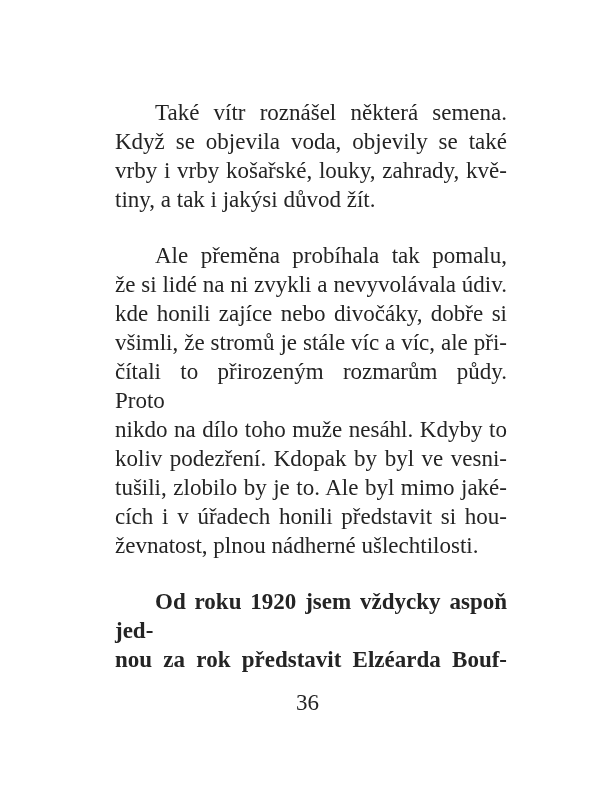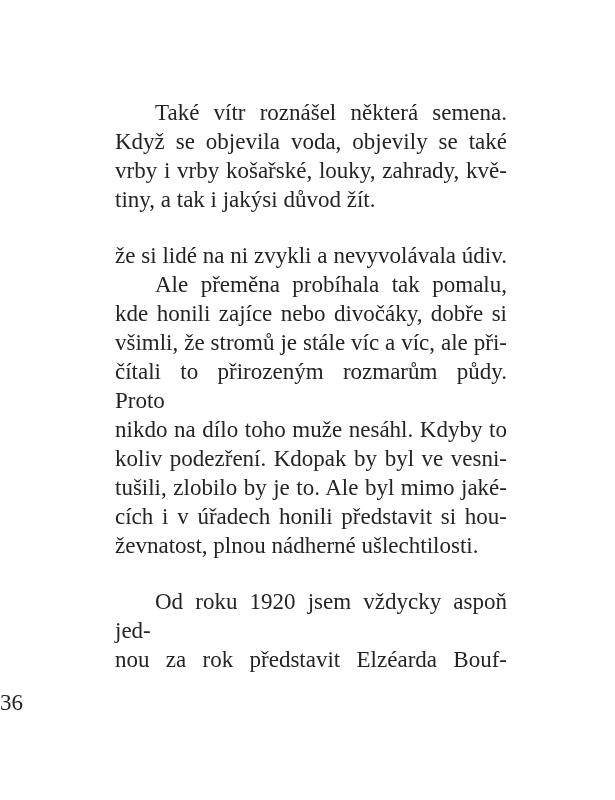--- a/index.html
+++ b/index.html
@@ -22,60 +22,62 @@
     top: 98px;
     width: 408px;
     font-size: 23px;
     line-height: 29px;
   }
   .para {
     margin: 0 0 27px 16px;
   }
   .para:last-child {
     margin-bottom: 0;
+    font-weight: bold;
   }
   .tline {
     text-align: justify;
     text-align-last: justify;
     white-space: normal;
   }
   .tline.first {
     text-indent: 40px;
   }
   .tline.para-end {
     text-align: left;
     text-align-last: left;
   }
   .folio {
     position: absolute;
     left: 0;
     top: 688px;
     width: 615px;
+    text-align: center;
     font-size: 23px;
     line-height: 29px;
     color: #242424;
   }
 </style>
 </head>
 <body>
 
 <div class="book-page">
 
   <div class="text-block">
 
     <div class="para">
       <div class="tline first">Také vítr roznášel některá semena.</div>
       <div class="tline">Když se objevila voda, objevily se také</div>
       <div class="tline">vrby i vrby košařské, louky, zahrady, kvě-</div>
       <div class="tline para-end">tiny, a tak i jakýsi důvod žít.</div>
     </div>
 
     <div class="para">
+      <div class="tline first">Ale přeměna probíhala tak pomalu,</div>
       <div class="tline">že si lidé na ni zvykli a nevyvolávala údiv.</div>
-      <div class="tline first">Ale přeměna probíhala tak pomalu,</div>
       <div class="tline">kde honili zajíce nebo divočáky, dobře si</div>
       <div class="tline">všimli, že stromů je stále víc a víc, ale při-</div>
       <div class="tline">čítali to přirozeným rozmarům půdy. Proto</div>
       <div class="tline">nikdo na dílo toho muže nesáhl. Kdyby to</div>
       <div class="tline">koliv podezření. Kdopak by byl ve vesni-</div>
       <div class="tline">tušili, zlobilo by je to. Ale byl mimo jaké-</div>
       <div class="tline">cích i v úřadech honili představit si hou-</div>
       <div class="tline para-end">ževnatost, plnou nádherné ušlechtilosti.</div>
     </div>
 

